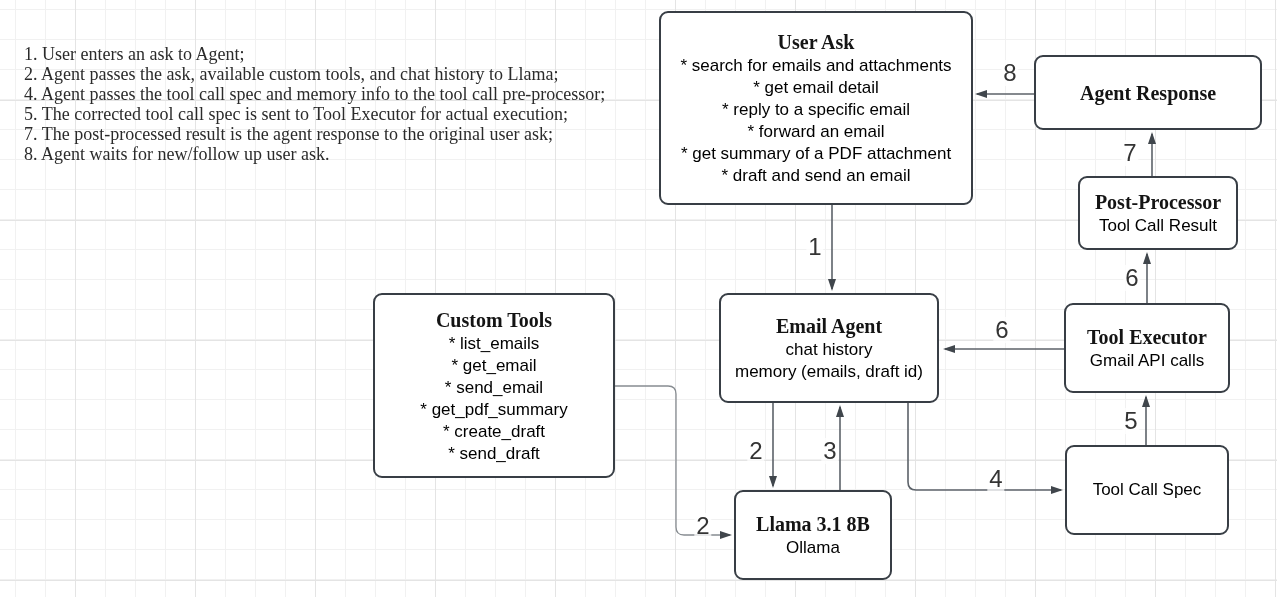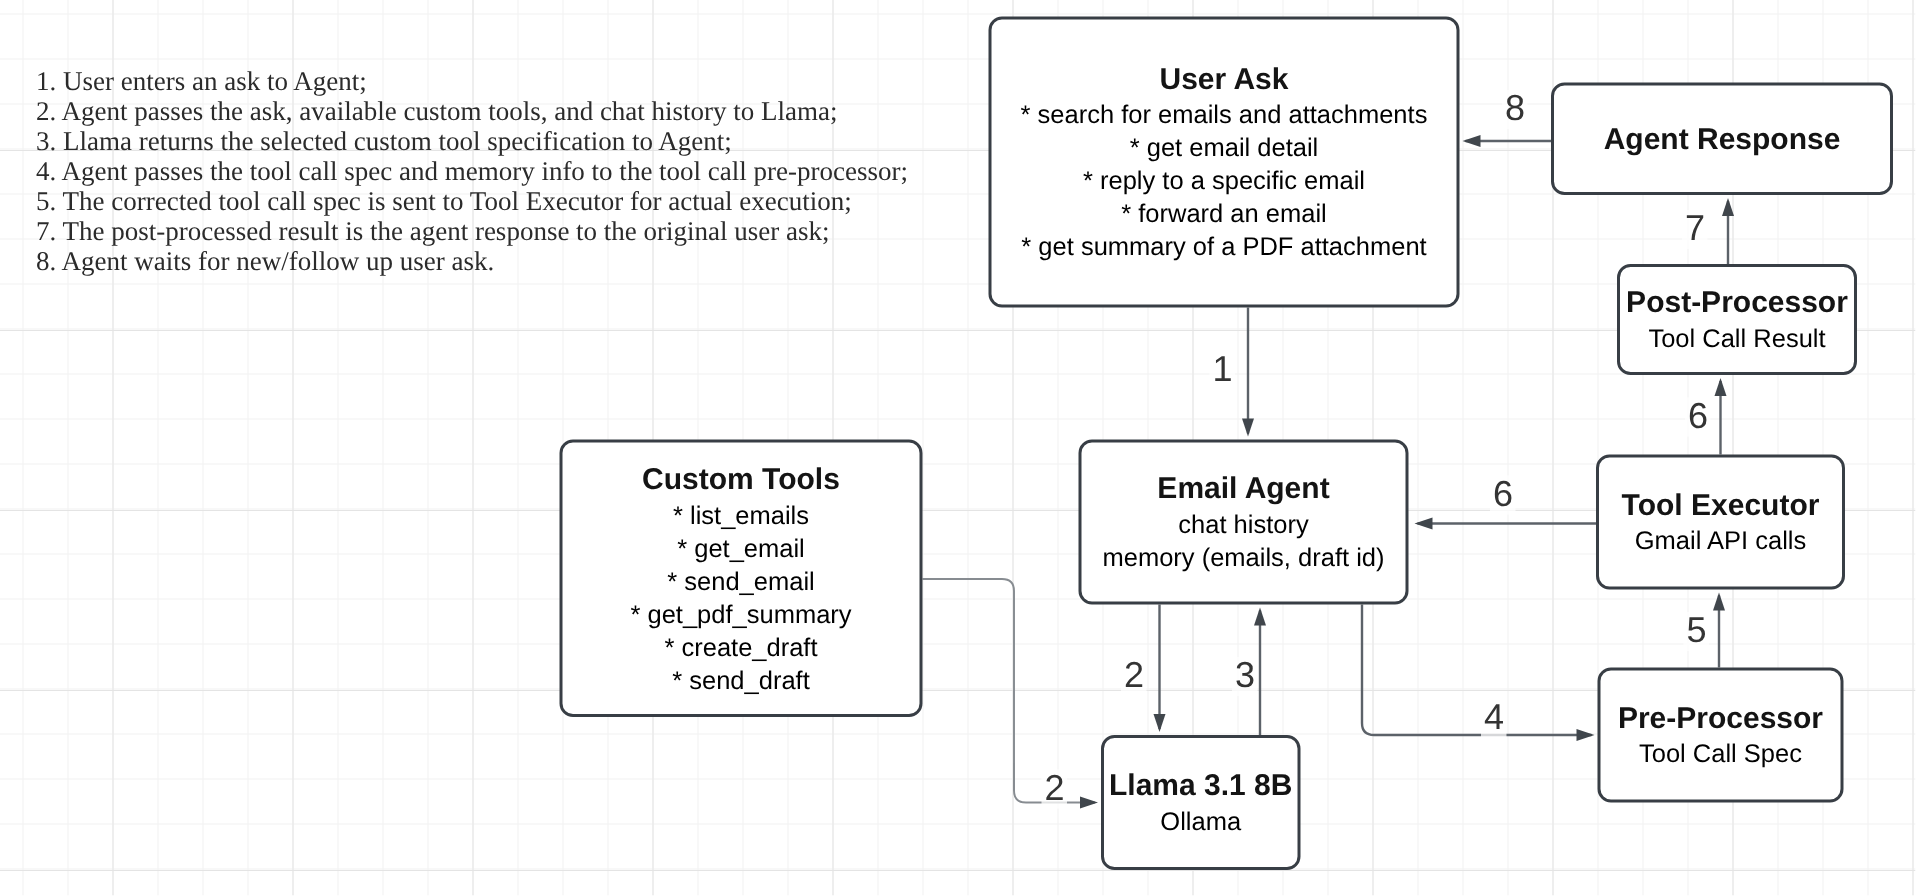--- a/index.html
+++ b/index.html
@@ -54,20 +54,21 @@
     align-items: center;
     text-align: center;
     color: #1d1d1d;
   }
   .node-title {
     font-size: 20px;
     font-weight: 700;
     line-height: 26px;
     color: #141414;
     white-space: nowrap;
+    font-family: Liberation Serif, serif;
   }
   .node-line {
     font-size: 17px;
     line-height: 22px;
     color: #000000;
     white-space: nowrap;
   }
   .edge-label {
     position: absolute;
     transform: translate(-50%, -50%);
@@ -79,21 +80,20 @@
   }
 </style>
 </head>
 <body>
 
 <div class="canvas">
 
   <div class="steps">
     <div class="step-line">1. User enters an ask to Agent;</div>
     <div class="step-line">2. Agent passes the ask, available custom tools, and chat history to Llama;</div>
-    <div class="step-line">3. Llama returns the selected custom tool specification to Agent;</div>
     <div class="step-line">4. Agent passes the tool call spec and memory info to the tool call pre-processor;</div>
     <div class="step-line">5. The corrected tool call spec is sent to Tool Executor for actual execution;</div>
     <div class="step-line">7. The post-processed result is the agent response to the original user ask;</div>
     <div class="step-line">8. Agent waits for new/follow up user ask.</div>
   </div>
 
   <svg class="edges-layer" width="1277" height="597" viewBox="0 0 1277 597">
     <defs>
       <marker id="arrow" markerUnits="userSpaceOnUse" markerWidth="14" markerHeight="10" refX="11" refY="5" orient="auto">
         <path d="M1,1 L13,5 L1,9 Z" fill="#40464c"></path>
@@ -113,58 +113,58 @@
     </g>
   </svg>
 
   <div class="node" style="left:659px; top:11px; width:314px; height:194px">
     <div class="node-title">User Ask</div>
     <div class="node-line">* search for emails and attachments</div>
     <div class="node-line">* get email detail</div>
     <div class="node-line">* reply to a specific email</div>
     <div class="node-line">* forward an email</div>
     <div class="node-line">* get summary of a PDF attachment</div>
+    <div class="node-line">* draft and send an email</div>
   </div>
 
   <div class="node" style="left:1034px; top:55px; width:228px; height:75px">
     <div class="node-title">Agent Response</div>
   </div>
 
   <div class="node" style="left:1078px; top:176px; width:160px; height:74px">
     <div class="node-title">Post-Processor</div>
     <div class="node-line">Tool Call Result</div>
   </div>
 
   <div class="node" style="left:1064px; top:303px; width:166px; height:90px">
     <div class="node-title">Tool Executor</div>
     <div class="node-line">Gmail API calls</div>
   </div>
 
   <div class="node" style="left:1065px; top:445px; width:164px; height:90px">
-    <div class="node-title">Pre-Processor</div>
     <div class="node-line">Tool Call Spec</div>
   </div>
 
   <div class="node" style="left:373px; top:293px; width:242px; height:185px">
     <div class="node-title">Custom Tools</div>
     <div class="node-line">* list_emails</div>
     <div class="node-line">* get_email</div>
     <div class="node-line">* send_email</div>
     <div class="node-line">* get_pdf_summary</div>
     <div class="node-line">* create_draft</div>
     <div class="node-line">* send_draft</div>
   </div>
 
   <div class="node" style="left:719px; top:293px; width:220px; height:110px">
     <div class="node-title">Email Agent</div>
     <div class="node-line">chat history</div>
     <div class="node-line">memory (emails, draft id)</div>
   </div>
 
-  <div class="node" style="left:734px; top:490px; width:133px; height:90px">
+  <div class="node" style="left:734px; top:490px; width:158px; height:90px">
     <div class="node-title">Llama 3.1 8B</div>
     <div class="node-line">Ollama</div>
   </div>
 
   <span class="edge-label" style="left:815px;  top:247px">1</span>
   <span class="edge-label" style="left:756px;  top:451px">2</span>
   <span class="edge-label" style="left:703px;  top:526px">2</span>
   <span class="edge-label" style="left:830px;  top:451px">3</span>
   <span class="edge-label" style="left:996px;  top:479px">4</span>
   <span class="edge-label" style="left:1131px; top:421px">5</span>

